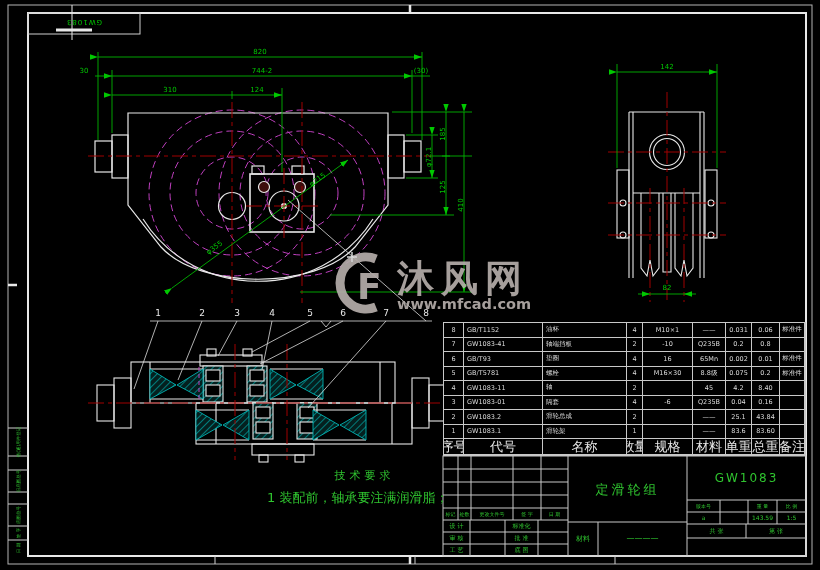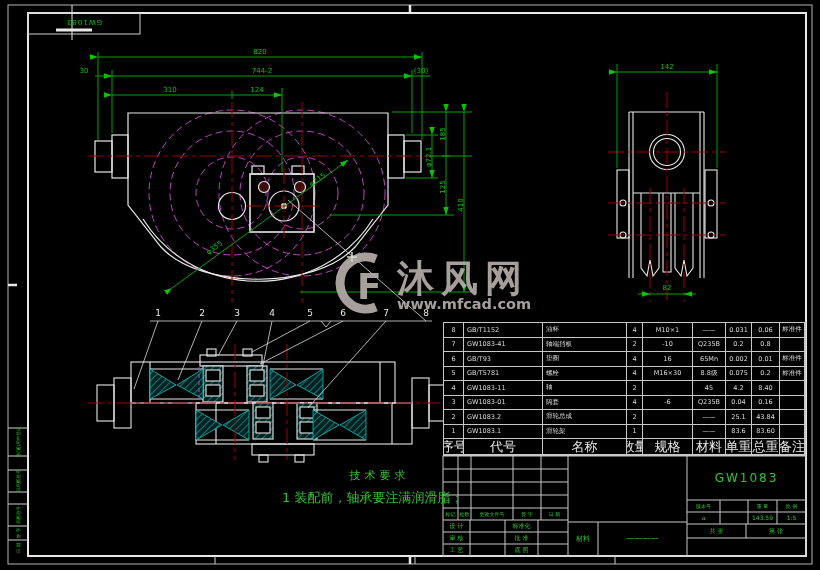--- a/index.html
+++ b/index.html
@@ -10,21 +10,21 @@
   .st{fill:#2fc42f;font-size:4.5px;font-family:"DejaVu Sans",sans-serif;text-anchor:middle}
   .pt{position:absolute;left:443px;top:322px;width:363px;height:134px;display:grid;
       grid-template-columns:20px 79px 84px 16px 50px 33px 26px 28px 1fr;
       grid-template-rows:repeat(8,14.5px) 1fr;border:1px solid #c8c8c8;box-sizing:border-box;background:#000}
   .pt>div{border-right:1px solid #c8c8c8;border-bottom:1px solid #c8c8c8;color:#ddd;font-size:6.5px;
       display:flex;align-items:center;justify-content:center;white-space:nowrap;overflow:hidden}
   .pt>div.L{justify-content:flex-start;padding-left:3px}
   .pt>div.hd{font-size:13px;color:#e8e8e8}
   .g{position:absolute;color:#2fc42f;display:flex;align-items:center;justify-content:center;
      white-space:nowrap;line-height:1;overflow:visible}
-  .tr{position:absolute;left:282px;top:468px;width:195px;color:#2fc42f}
+  .tr{position:absolute;left:267px;top:468px;width:195px;color:#2fc42f}
   .tr .t{text-align:center;font-size:11px;letter-spacing:4px;margin-bottom:7px}
   .tr .l{font-size:13px;line-height:15.5px;white-space:nowrap}
 </style>
 </head>
 <body>
 
 <div id="stage">
 
 <svg id="cad" width="820" height="570" viewBox="0 0 820 570">
   <defs>
@@ -330,20 +330,21 @@
 <div class="g" style="left:458px;top:508px;width:13px;height:12px;font-size:5px">处数</div>
 <div class="g" style="left:471px;top:508px;width:42px;height:12px;font-size:5px">更改文件号</div>
 <div class="g" style="left:513px;top:508px;width:28px;height:12px;font-size:5px">签 字</div>
 <div class="g" style="left:541px;top:508px;width:27px;height:12px;font-size:5px">日 期</div>
 <div class="g" style="left:443px;top:520px;width:27px;height:12px;font-size:6px">设 计</div>
 <div class="g" style="left:505px;top:520px;width:33px;height:12px;font-size:6px">标准化</div>
 <div class="g" style="left:443px;top:532px;width:27px;height:12px;font-size:6px">审 核</div>
 <div class="g" style="left:505px;top:532px;width:33px;height:12px;font-size:6px">批 准</div>
 <div class="g" style="left:443px;top:544px;width:27px;height:12px;font-size:6px">工 艺</div>
 <div class="g" style="left:505px;top:544px;width:33px;height:12px;font-size:6px">底 图</div>
+<div class="g" style="left:568px;top:456px;width:119px;height:66px;font-size:13px;letter-spacing:3px">定滑轮组</div>
 <div class="g" style="left:568px;top:522px;width:30px;height:34px;font-size:7px">材料</div>
 <div class="g" style="left:598px;top:522px;width:89px;height:34px;font-size:8px">————</div>
 <div class="g" style="left:687px;top:456px;width:119px;height:44px;font-size:12px;letter-spacing:2px">GW1083</div>
 <div class="g" style="left:687px;top:500px;width:33px;height:12px;font-size:5px">版本号</div>
 <div class="g" style="left:748px;top:500px;width:29px;height:12px;font-size:5px">重 量</div>
 <div class="g" style="left:777px;top:500px;width:29px;height:12px;font-size:5px">比 例</div>
 <div class="g" style="left:687px;top:512px;width:33px;height:12px;font-size:6px">a</div>
 <div class="g" style="left:748px;top:512px;width:29px;height:12px;font-size:6px">143.59</div>
 <div class="g" style="left:777px;top:512px;width:29px;height:12px;font-size:6px">1:5</div>
 <div class="g" style="left:687px;top:524px;width:59px;height:14px;font-size:6px">共 张</div>

